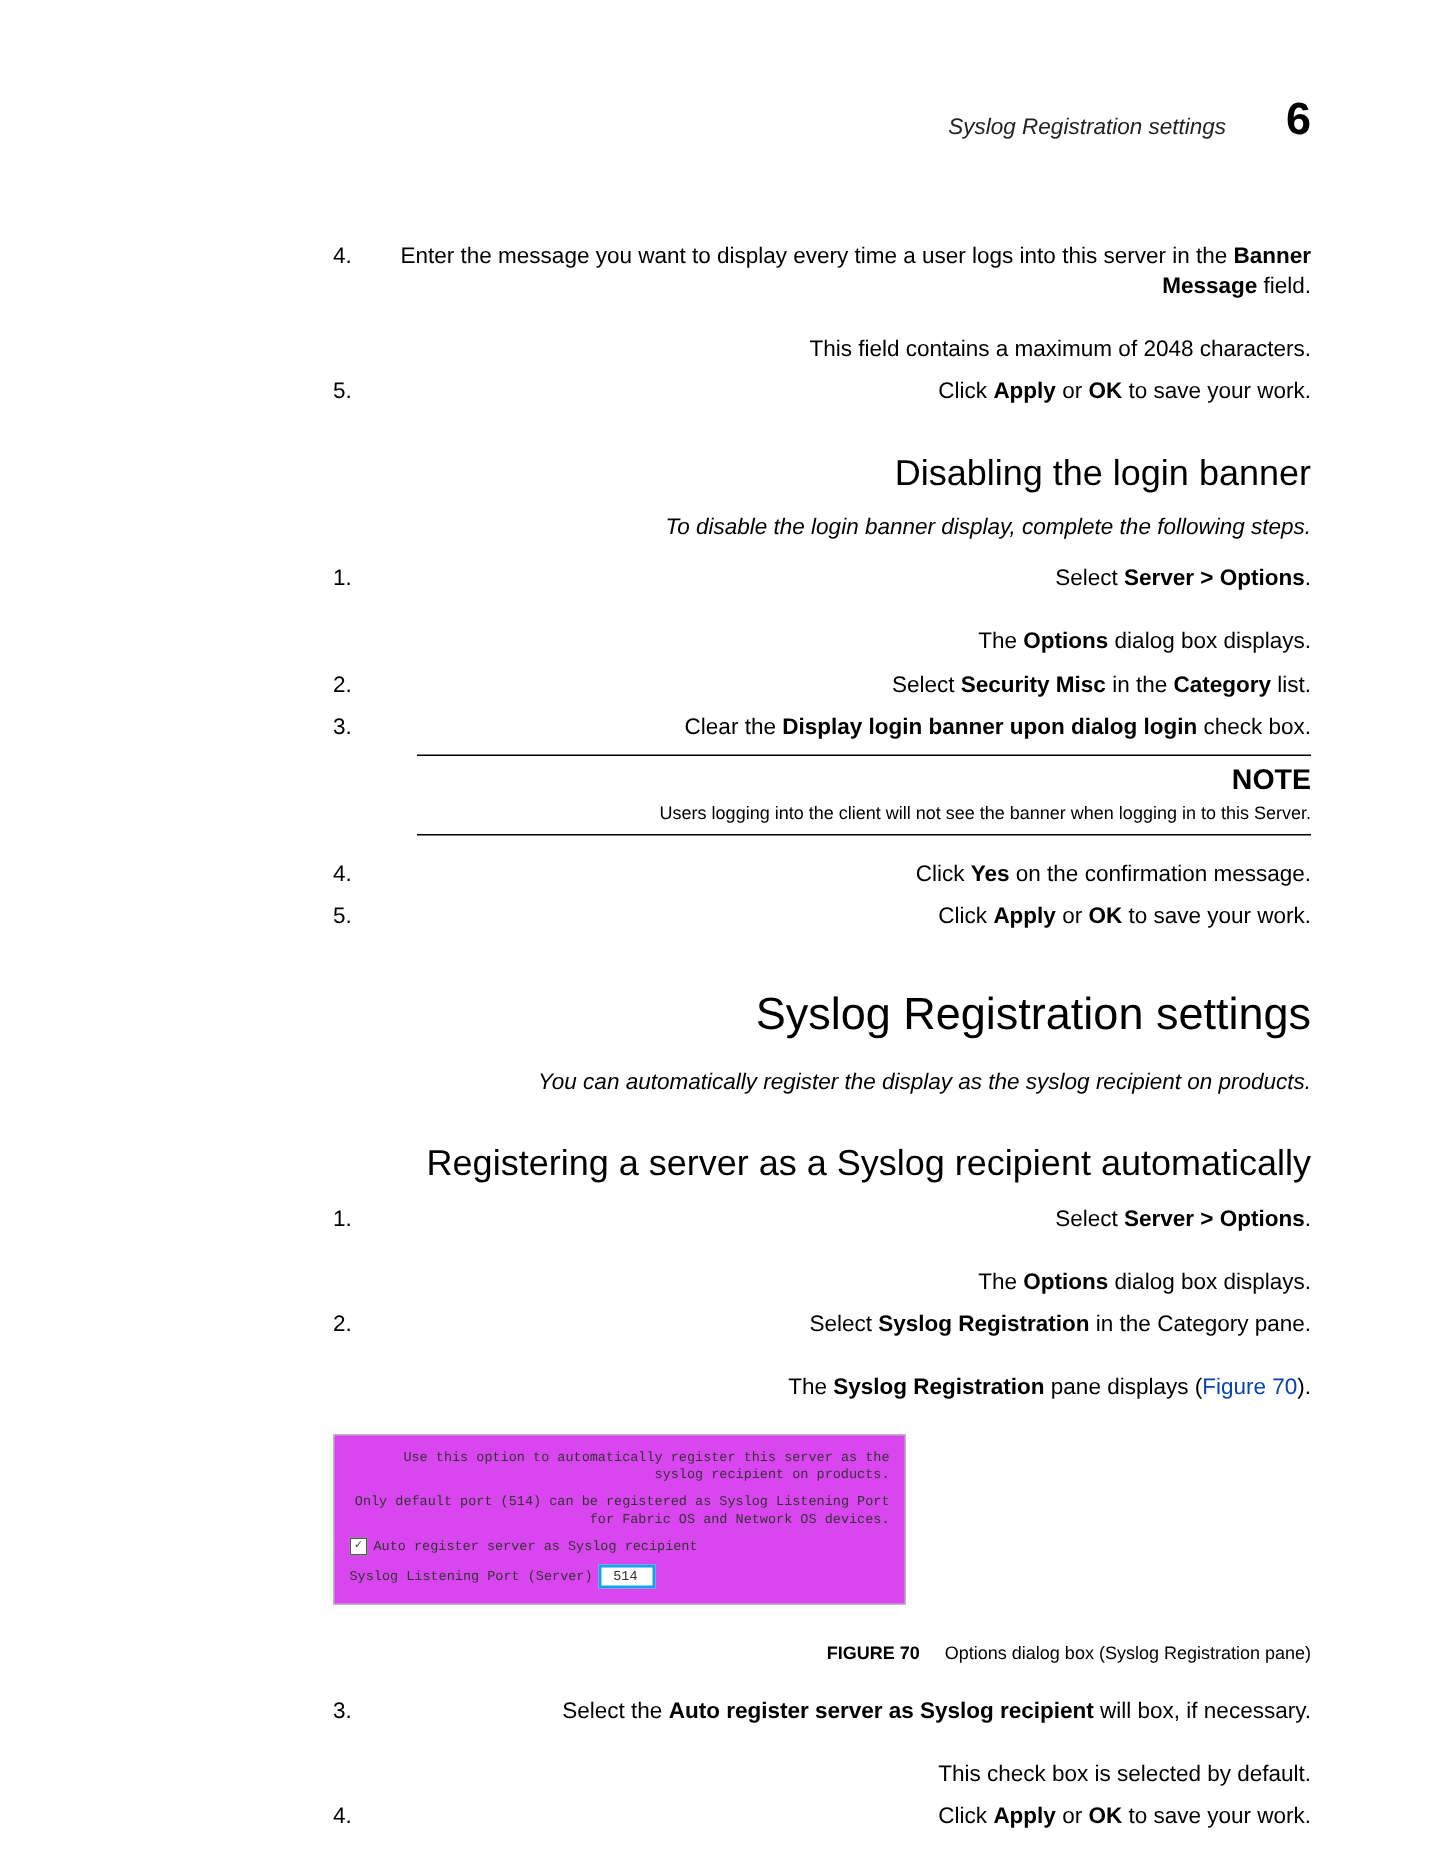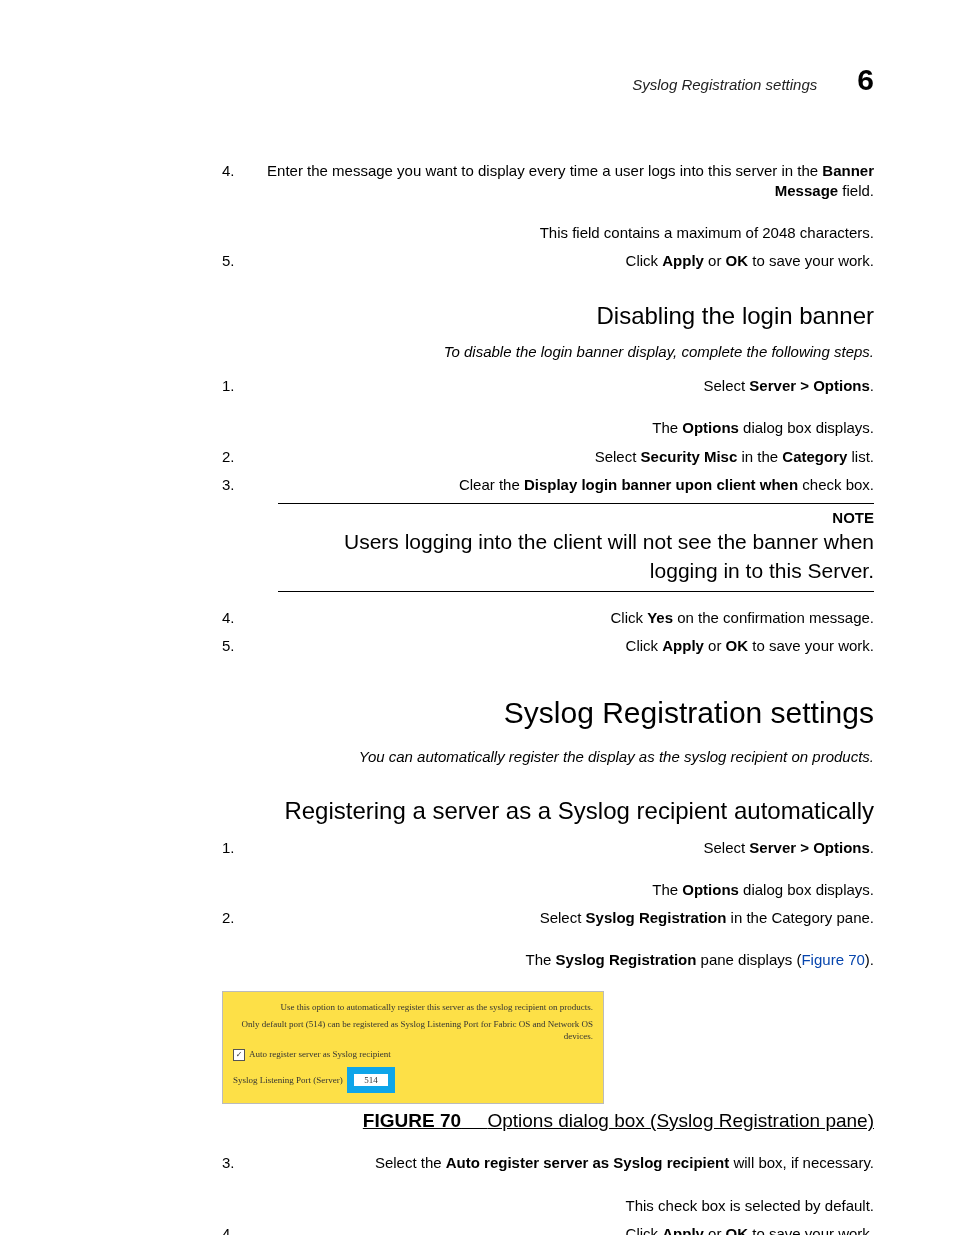--- a/index.html
+++ b/index.html
@@ -82,32 +82,32 @@
     font-style: italic;
   }
   .note-block {
     border-top: 1.5px solid #000;
     border-bottom: 1.5px solid #000;
     margin: 6px 0 16px 56px;
     padding: 4px 0 6px 0;
   }
   .note-block .note-title {
     font-weight: bold;
-    font-size: 15px;
+    font-size: 19px;
   }
   .note-block .note-body {
-    font-size: 21px;
+    font-size: 12px;
     margin-left: 23px;
   }
   .figure-panel {
     width: 360px;
-    background: #fde047;
+    background: #d946ef;
     border: 1px solid #bbb;
     padding: 10px 10px 10px 10px;
-    font-family: Liberation Serif, serif;
+    font-family: Liberation Mono, monospace;
     font-size: 9px;
     color: #333;
     margin-top: 20px;
   }
   .figure-panel .fp-row { margin-bottom: 6px; line-height: 1.3; }
   .figure-panel .cb-row {
     display: flex;
     align-items: center;
     gap: 4px;
   }
@@ -121,32 +121,31 @@
     font-size: 8px;
     line-height: 1;
   }
   .figure-panel .port-row {
     display: flex;
     align-items: center;
     gap: 4px;
     margin-top: 4px;
   }
   .figure-panel .port-box {
-    border: 7px solid #0ea5e9;
+    border: 2px solid #0ea5e9;
     background: #fff;
     padding: 0 10px 0 2px;
     font-size: 9px;
     min-width: 22px;
     height: 12px;
     line-height: 12px;
   }
   .figure-caption {
-    font-size: 19px;
-    margin: 4px 0 20px 0;
-    text-decoration: underline;
+    font-size: 12px;
+    margin: 24px 0 20px 0;
   }
   .figure-caption .fc-label {
     font-weight: bold;
   }
   a.link {
     color: #0645AD;
     text-decoration: none;
   }
 </style>
 </head>
@@ -192,21 +191,21 @@
       </li>
       <li>
         <span class="num">2.</span>
         <span class="body">
           <span>Select </span><span class="b">Security Misc</span><span> in the </span><span class="b">Category</span><span> list.</span>
         </span>
       </li>
       <li>
         <span class="num">3.</span>
         <span class="body">
-          <span>Clear the </span><span class="b">Display login banner upon client when</span><span> check box.</span>
+          <span>Clear the </span><span class="b">Display login banner upon dialog login</span><span> check box.</span>
         </span>
       </li>
     </ol>
 
     <div class="note-block">
       <div class="note-title">NOTE</div>
       <div class="note-body">Users logging into the client will not see the banner when logging in to this Server.</div>
     </div>
 
     <ol class="steps">

